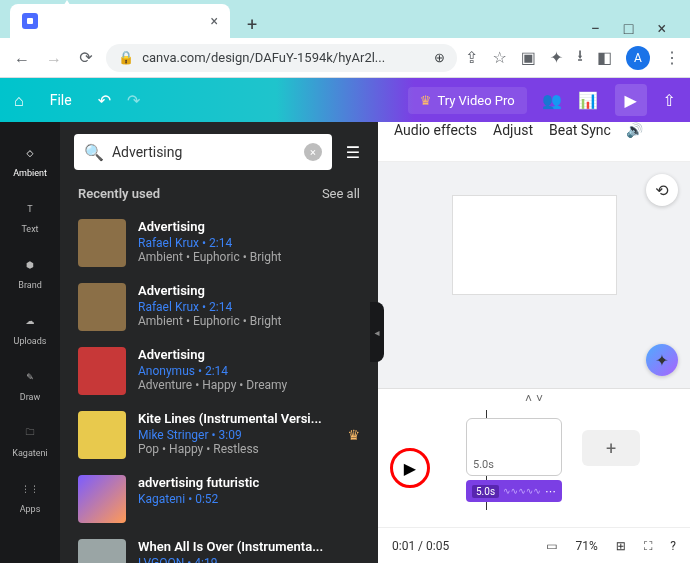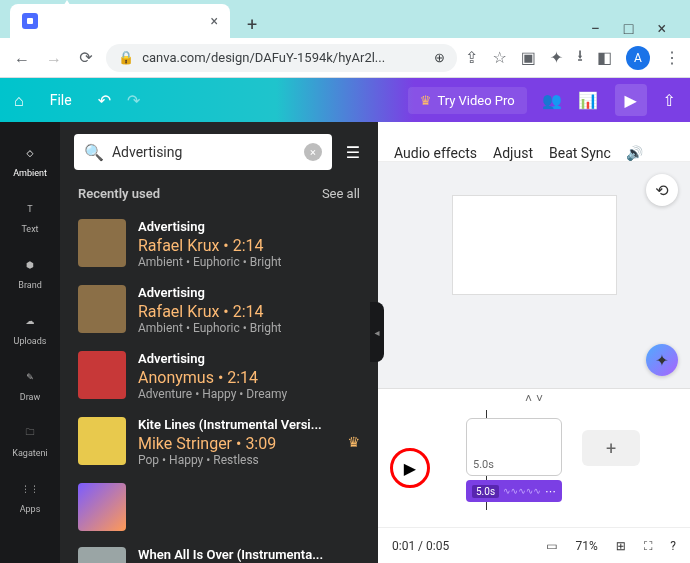--- a/index.html
+++ b/index.html
@@ -30,25 +30,25 @@
 .search-box{flex:1;height:36px;background:#fff;border-radius:4px;display:flex;align-items:center;padding:0 10px;gap:8px}
 .search-box input{border:none;outline:none;flex:1;font-size:14px;color:#333}
 .clear-btn{width:18px;height:18px;border-radius:50%;background:#bdbdbd;color:#fff;display:flex;align-items:center;justify-content:center;font-size:11px}
 .filter-btn{width:22px;height:22px;display:flex;align-items:center;justify-content:center;color:#fff}
 .section-hdr{display:flex;justify-content:space-between;padding:4px 18px 10px;color:#c9c9c9;font-size:13px}
 .list{flex:1;overflow:hidden;padding:0 14px}
 .track{display:flex;gap:12px;padding:8px 4px}
 .thumb{width:48px;height:48px;border-radius:4px;flex-shrink:0}
 .track-info{flex:1;color:#fff;font-size:13px;min-width:0}
 .track-title{font-weight:600;margin-bottom:2px;white-space:nowrap;overflow:hidden;text-overflow:ellipsis}
-.track-meta{font-size:16px;color:#fdba74}
+.track-meta{font-size:12px;color:#3b82f6}
 .track-tags{font-size:12px;color:#a9a9a9}
 .track-badge{align-self:center;color:#fdbc68;font-size:14px}
 .canvas-area{flex:1;display:flex;flex-direction:column;background:#f5f5f7;position:relative}
-.toolbar{height:40px;background:#fff;display:flex;align-items:flex-end;padding:0 16px;gap:16px;font-size:14px;color:#2b2b2b;border-bottom:1px solid #eee}
+.toolbar{height:40px;background:#fff;display:flex;align-items:flex-start;padding:0 16px;gap:16px;font-size:14px;color:#2b2b2b;border-bottom:1px solid #eee}
 .canvas-view{flex:1;position:relative;background:#f1f2f4;display:flex;align-items:center;justify-content:center}
 .placeholder{width:165px;height:100px;background:#fff;border:1px solid #ddd;margin-top:-60px}
 .round-btn{position:absolute;width:32px;height:32px;border-radius:50%;background:#fff;box-shadow:0 1px 4px rgba(0,0,0,0.2);display:flex;align-items:center;justify-content:center;color:#333}
 .ai-btn{background:linear-gradient(135deg,#4facfe,#a864fd)}
 .timeline{height:175px;background:#fff;border-top:1px solid #e0e0e0;display:flex;flex-direction:column}
 .tl-top{height:20px;display:flex;align-items:center;justify-content:center;gap:4px;color:#666;font-size:12px}
 .tl-body{flex:1;display:flex;align-items:center;padding:0 12px;gap:12px}
 .play-red{width:40px;height:40px;border:3px solid #ff0000;border-radius:50%;display:flex;align-items:center;justify-content:center;color:#000}
 .clips{flex:1;position:relative;height:100px}
 .clip-box{position:absolute;width:96px;height:58px;background:#fff;border:1px solid #ccc;border-radius:6px;left:24px;top:0;padding:4px}
@@ -193,20 +193,24 @@
           <div class="thumb" style="background: rgb(232, 201, 77);"></div>
           <div class="track-info">
             <div class="track-title">Kite Lines (Instrumental Versi...</div>
             <div class="track-meta">Mike Stringer • 3:09</div>
             <div class="track-tags">Pop • Happy • Restless</div>
           </div>
           <span class="track-badge">♛</span>
         </div>
         <div class="track">
           <div class="thumb" style="background: linear-gradient(135deg, rgb(123, 92, 255), rgb(255, 154, 86));"></div>
+          <div class="track-info">
+            <div class="track-title">advertising futuristic</div>
+            <div class="track-meta">Kagateni • 0:52</div>
+          </div>
         </div>
         <div class="track">
           <div class="thumb" style="background: rgb(154, 165, 165);"></div>
           <div class="track-info">
             <div class="track-title">When All Is Over (Instrumenta...</div>
             <div class="track-meta">LVGOON • 4:19</div>
           </div>
         </div>
       </div>
     <div class="drag-handle">◂</div>

